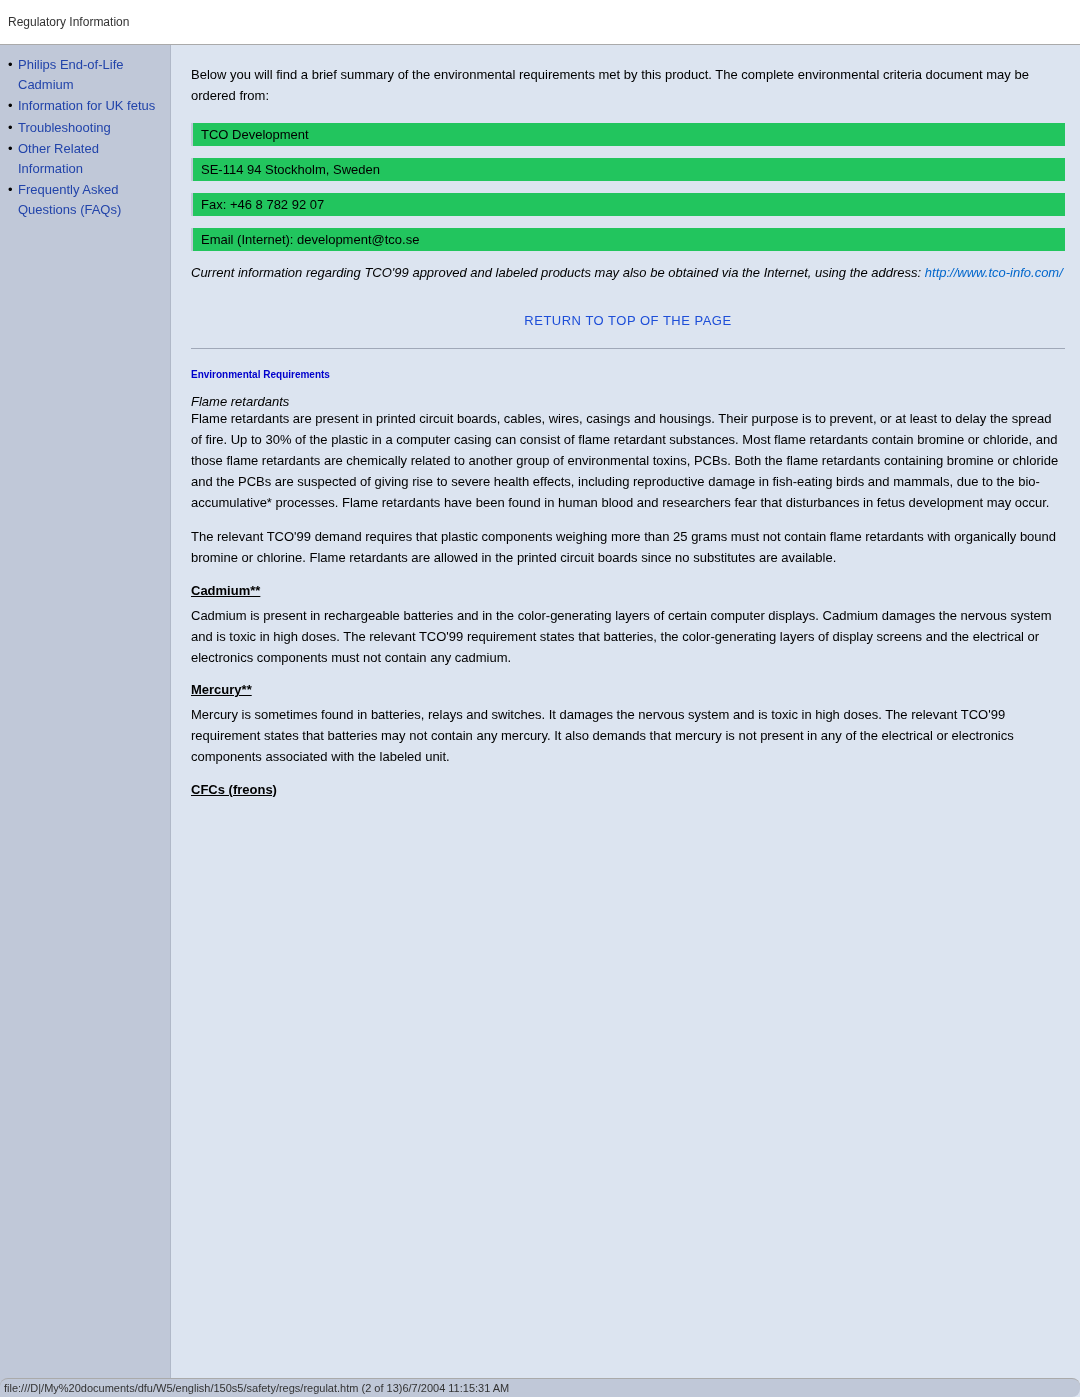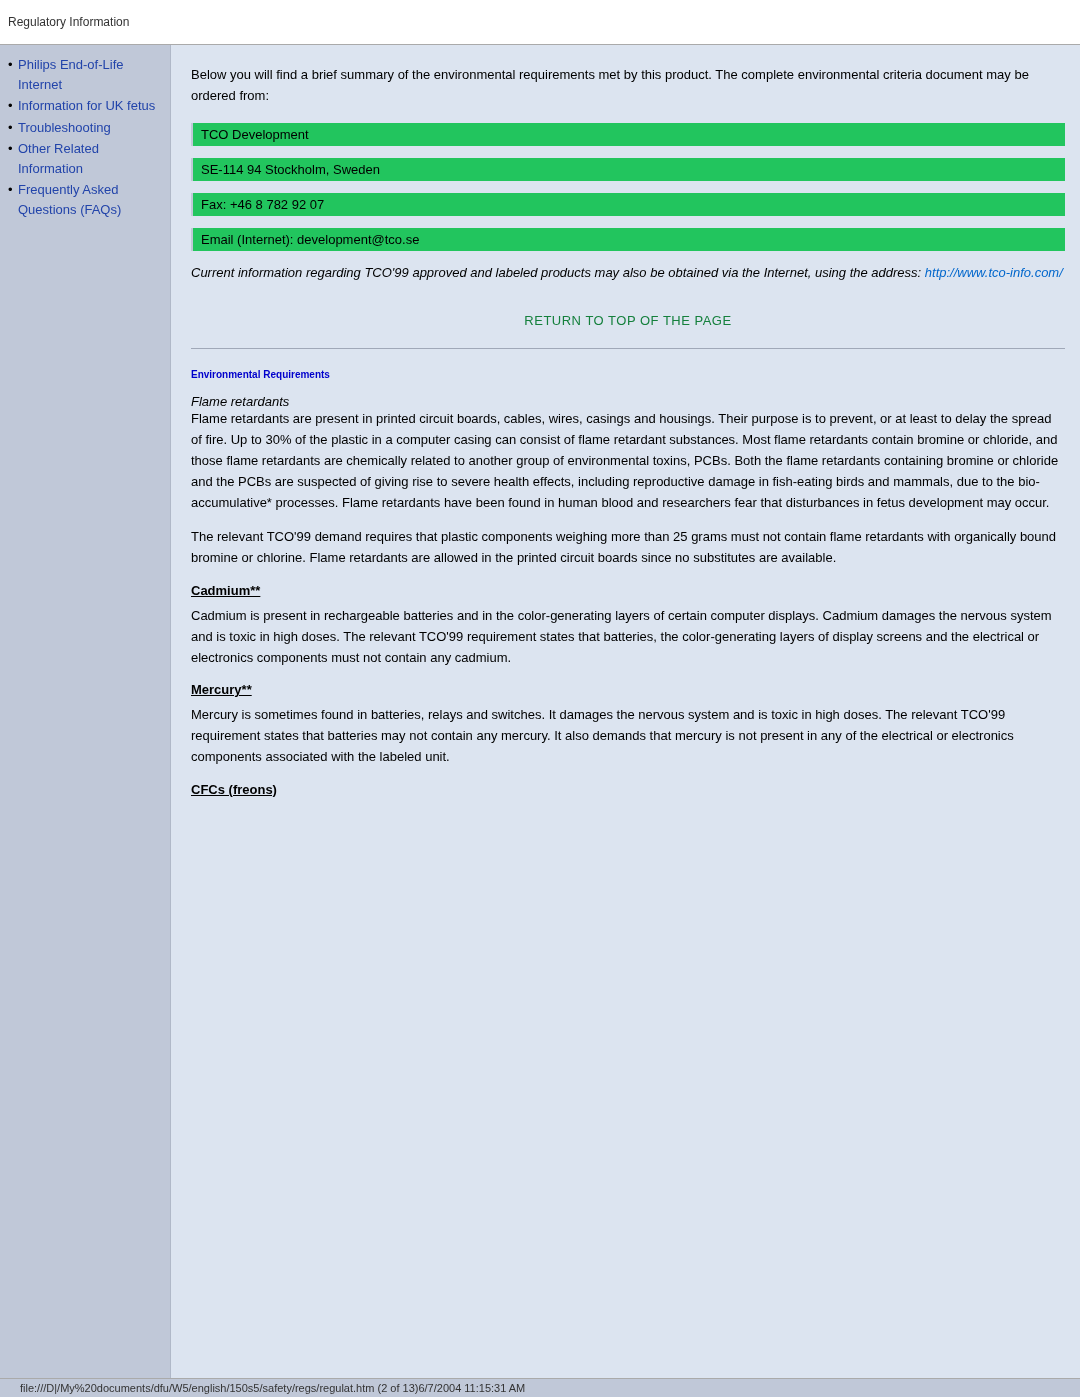--- a/index.html
+++ b/index.html
@@ -79,21 +79,21 @@
     }
     .italic-note a {
       color: #0066cc;
       text-decoration: none;
     }
     .return-top {
       text-align: center;
       margin: 30px 0 20px 0;
     }
     .return-top a {
-      color: #15803d;
+      color: #1d4ed8;
       text-decoration: none;
       font-size: 13px;
       letter-spacing: 0.5px;
     }
     .divider {
       border: none;
       border-top: 1px solid #a0a8b8;
       margin: 16px 0 20px 0;
     }
     .section-title {
@@ -116,41 +116,42 @@
     .subsection-bold {
       font-weight: bold;
       font-size: 13px;
       margin-bottom: 8px;
       margin-top: 10px;
       color: #000;
       text-decoration: underline;
     }
     #status-bar {
       background: #c0c8d8;
-      padding: 3px 20px;
+      padding: 3px 4px;
       font-size: 11px;
       color: #333;
       border-top: 1px solid #aaa;
       position: fixed;
       bottom: 0;
       width: 1080px;
+      border-radius: 8px;
     }
   </style>
 </head>
 <body>
 
 <div id="top-bar">
   <span>Regulatory Information</span>
 </div>
 
 <div id="main-layout">
   <div id="sidebar">
     <ul>
       <li>
-        <a href="#">Philips End-of-Life Internet</a>
+        <a href="#">Philips End-of-Life Cadmium</a>
       </li>
       <li>
         <a href="#">Information for UK fetus</a>
       </li>
       <li>
         <a href="#">Troubleshooting</a>
       </li>
       <li>
         <a href="#">Other Related Information</a>
       </li>

